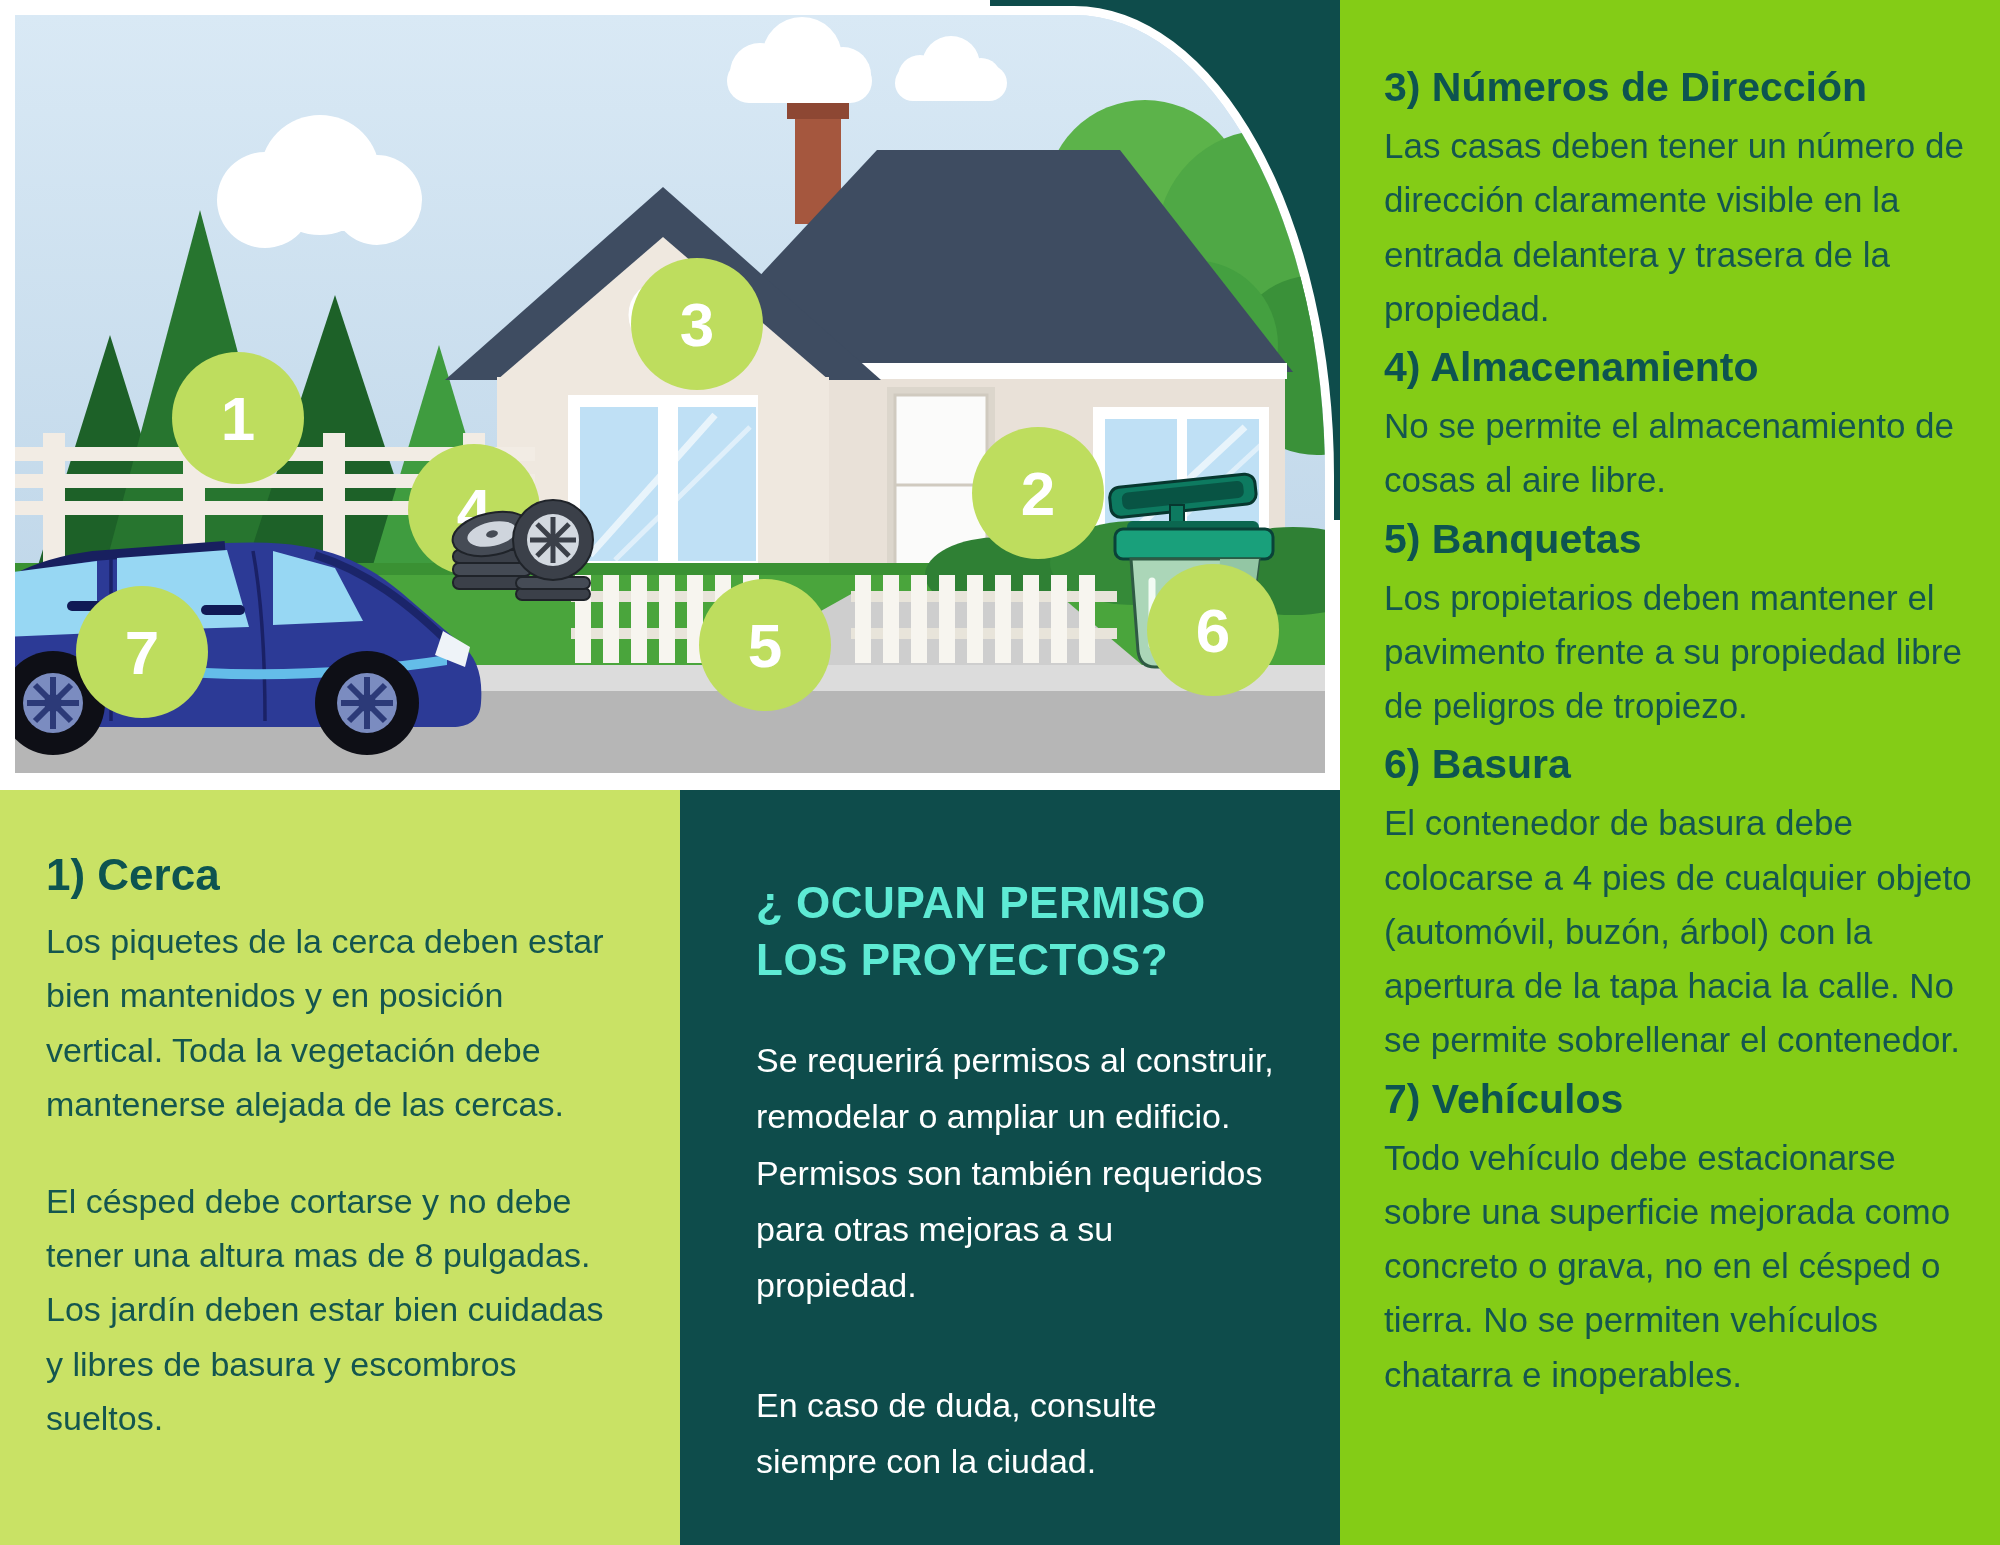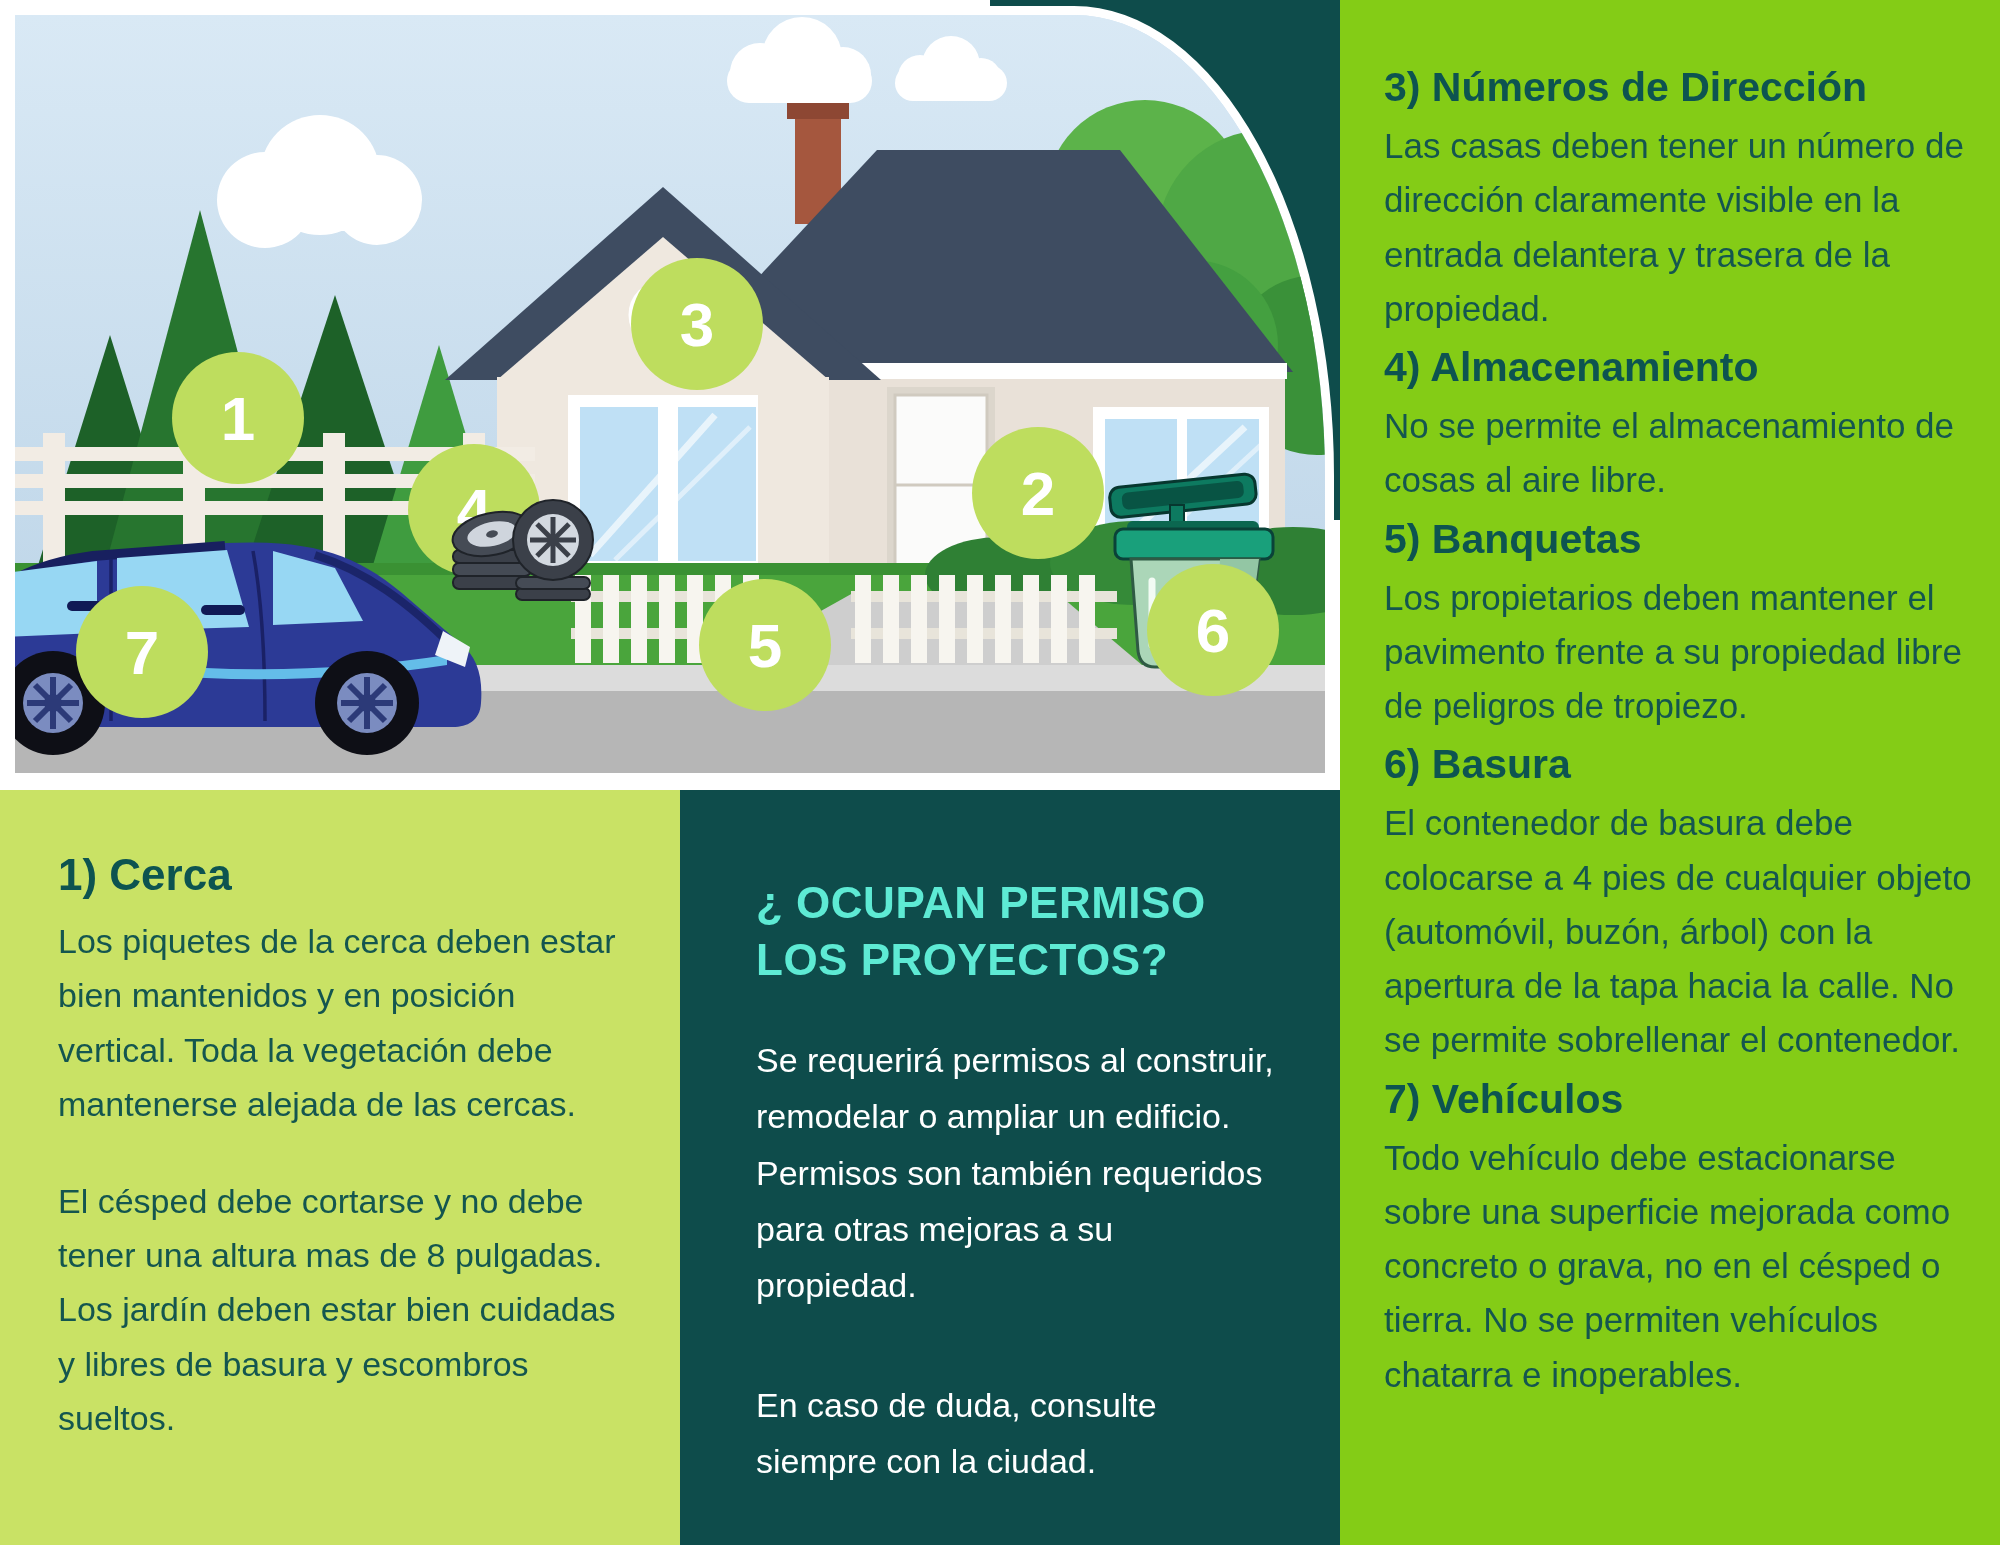--- a/index.html
+++ b/index.html
@@ -28,21 +28,21 @@
   .marker-3 { left:616px; top:243px; }
   .marker-4 { left:393px; top:429px; }
   .marker-5 { left:684px; top:564px; }
   .marker-6 { left:1132px; top:549px; }
   .marker-7 { left:61px;  top:571px; }
   .tires { position:absolute; left:433px; top:477px; width:150px; height:110px; z-index:3; }
 
   
   .panel-left {
     position:absolute; left:0; top:790px; width:680px; height:755px;
-    background:#c9e265; padding:60px 44px 0 58px;
+    background:#c9e265; padding:60px 44px 0 46px;
   }
   .panel-left h2 { font-size:44px; font-weight:bold; color:#0d5450; margin:0 0 14px 0; }
   .panel-left p  { font-size:34px; line-height:1.6; color:#14564f; margin:0 12px 42px 0; }
 
   .panel-mid {
     position:absolute; left:680px; top:790px; width:660px; height:755px;
     background:#0e4c4b; padding:84px 64px 0 76px;
   }
   .panel-mid h2 {
     font-size:44px; font-weight:800; letter-spacing:.5px; line-height:1.3;

